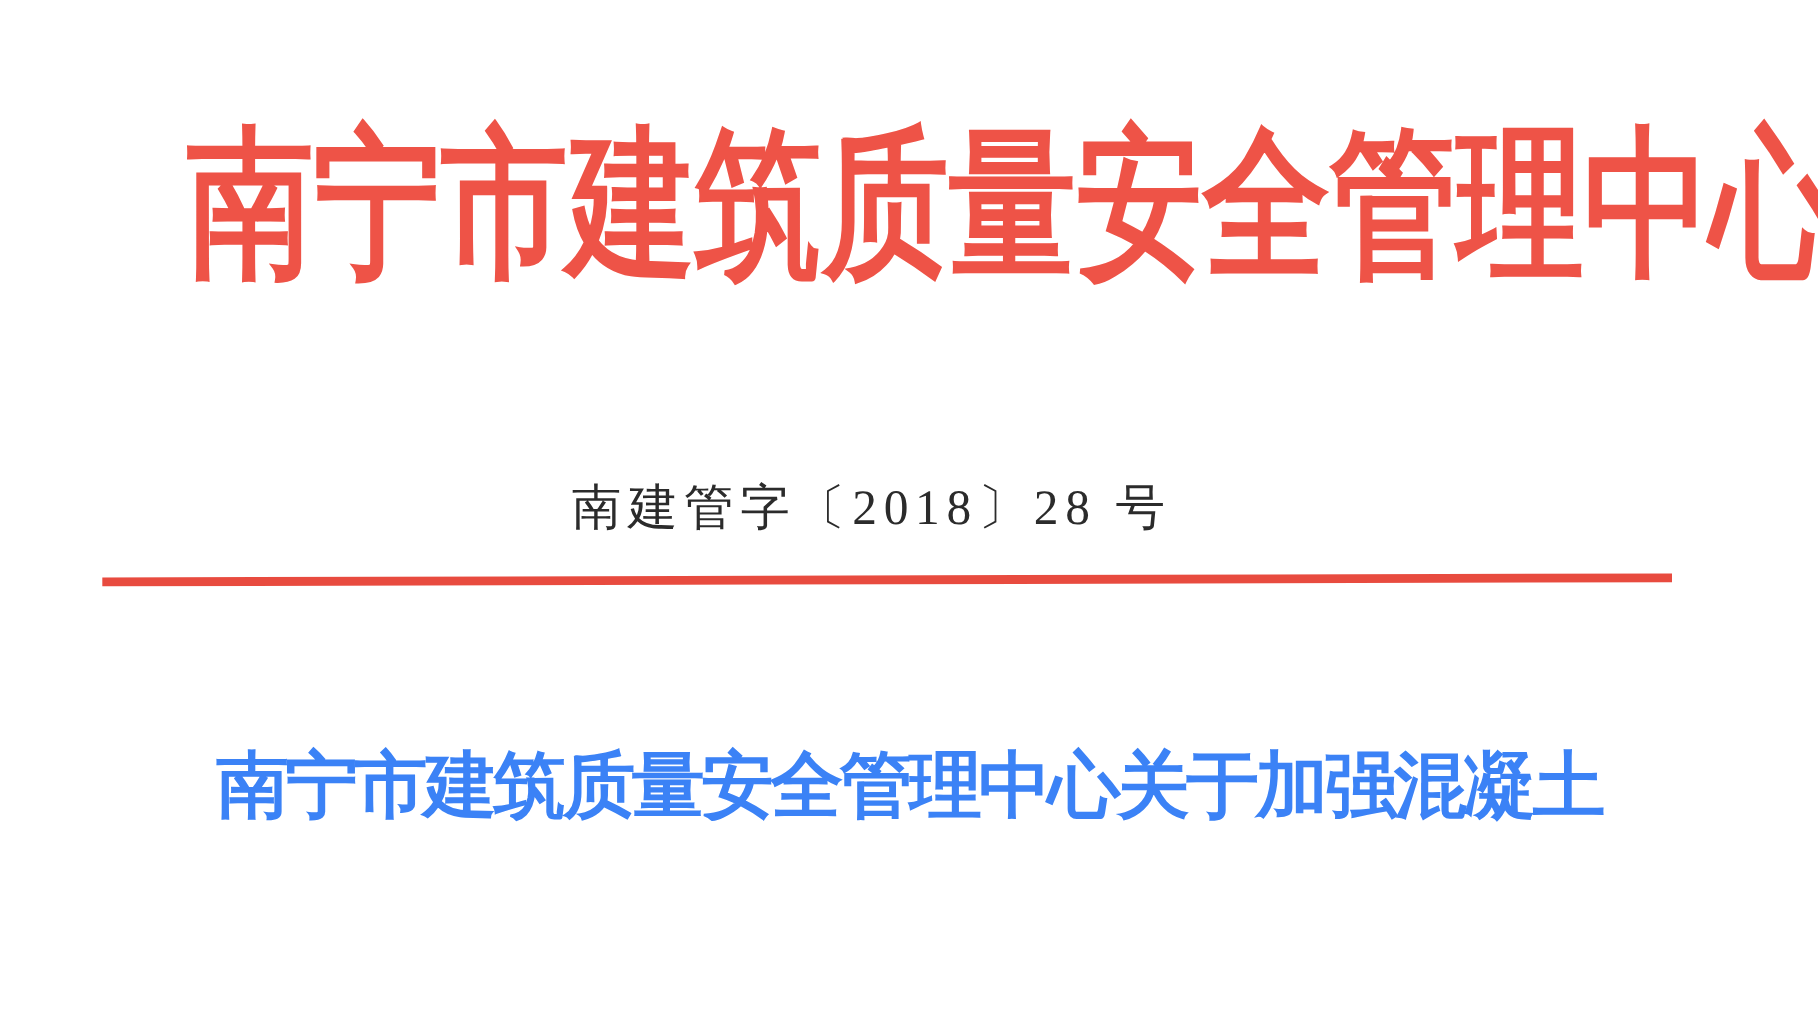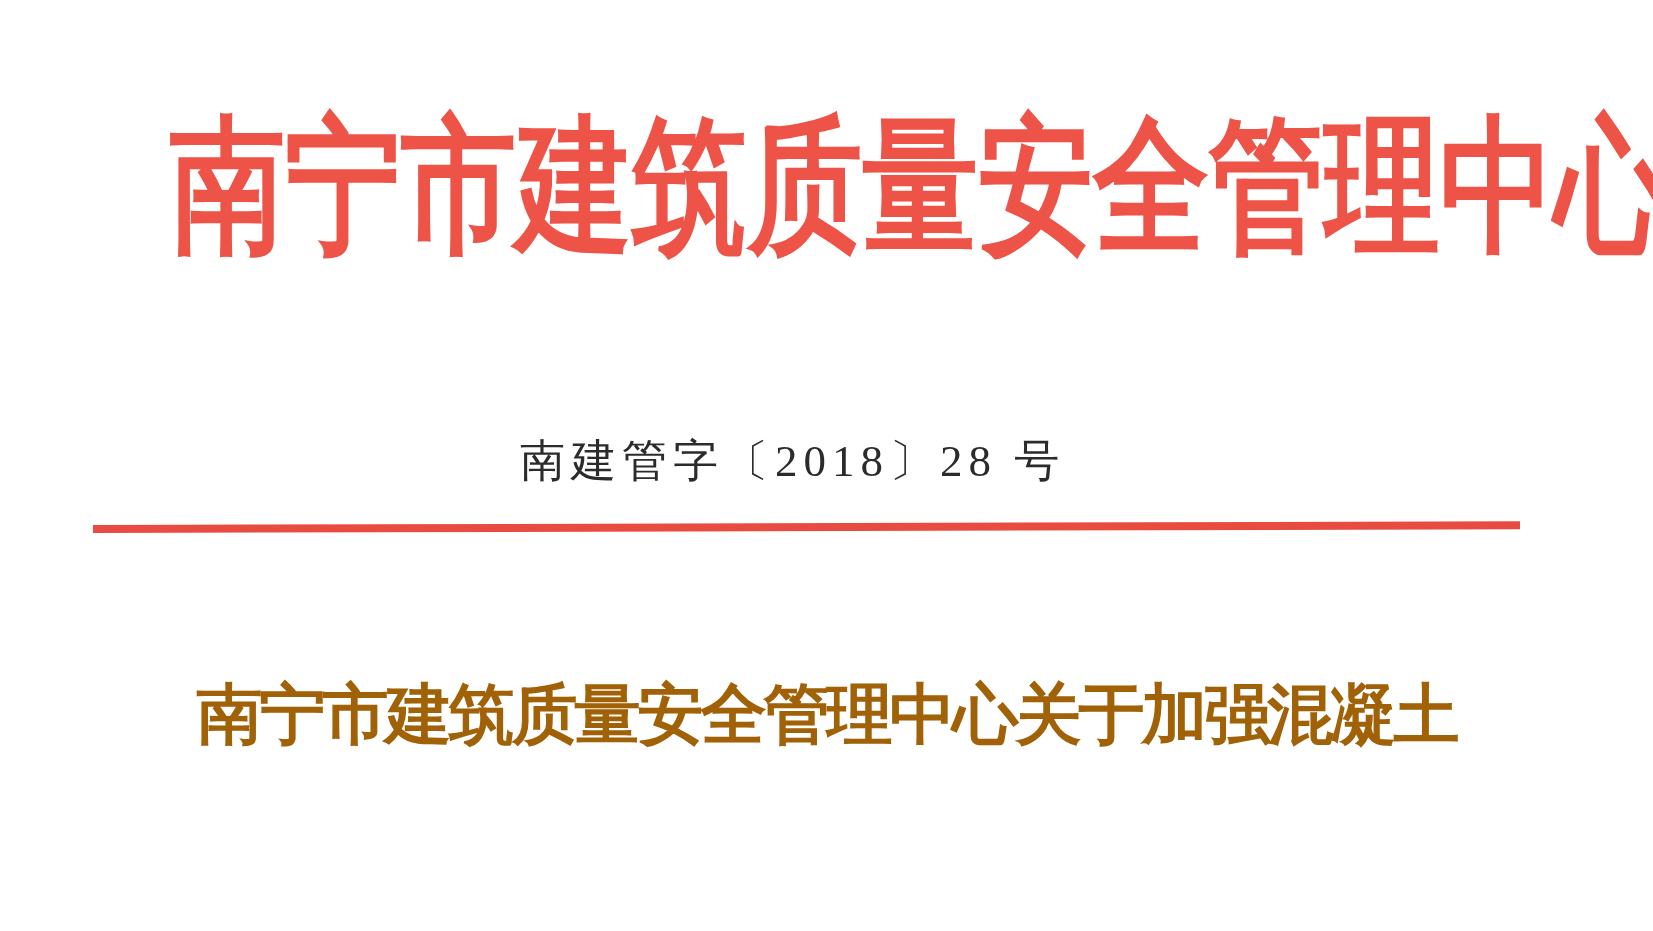--- a/index.html
+++ b/index.html
@@ -75,17 +75,17 @@
 <body>
 
 <div class="page" style="background-color: rgb(255, 255, 255); margin-top: 16px;">
 
   <div class="org-name" style="color: rgb(238, 83, 71);">南宁市建筑质量安全管理中心</div>
 
   <div class="doc-number" style="color: rgb(43, 43, 43);">南建管字〔2018〕28 号</div>
 
   <div class="red-divider" style="background-color: rgb(232, 75, 63);"></div>
 
-  <div class="doc-title" style="color: #a16207;">
+  <div class="doc-title" style="color: #3b82f6;">
     <div class="title-line">南宁市建筑质量安全管理中心关于加强混凝土</div>
   </div>
 
 </div>
 
 </body></html>

